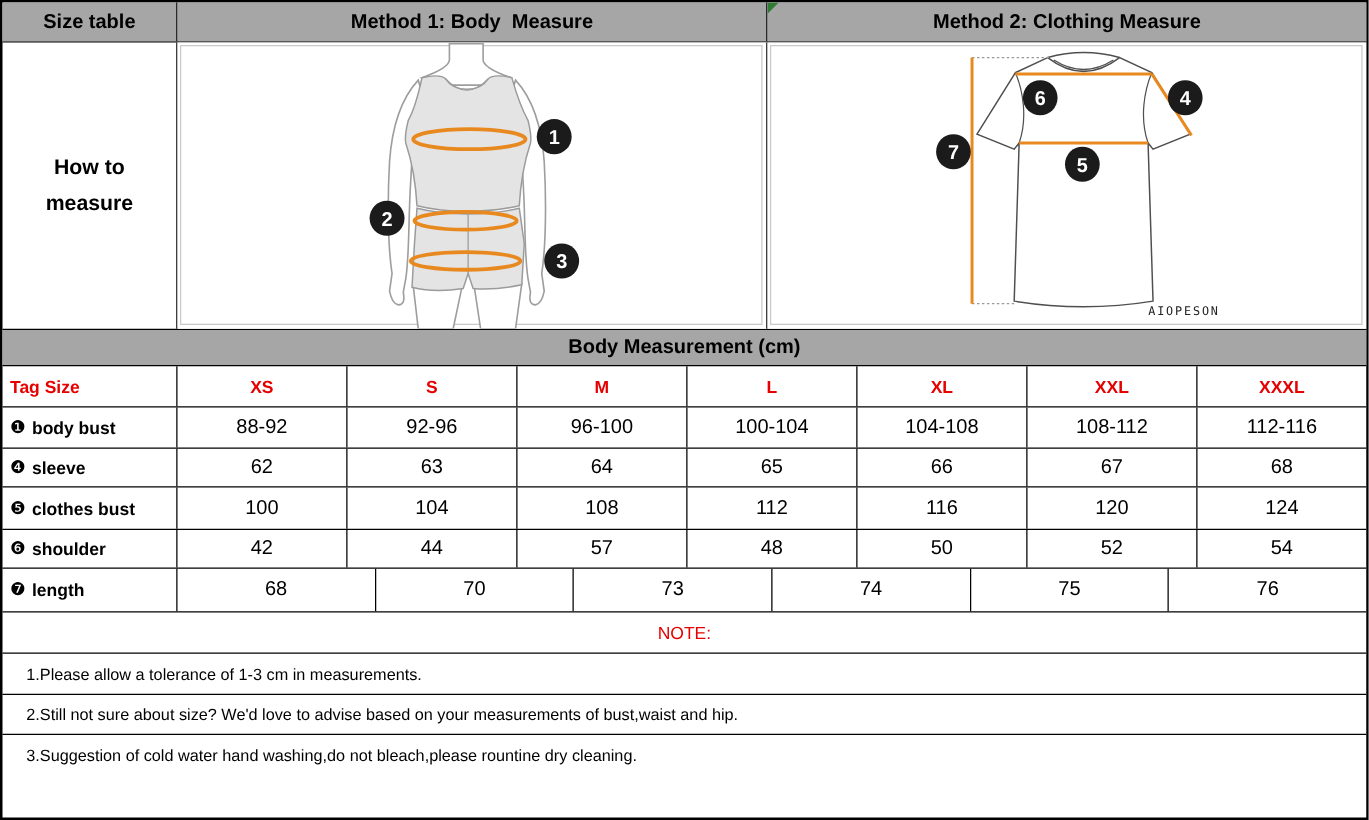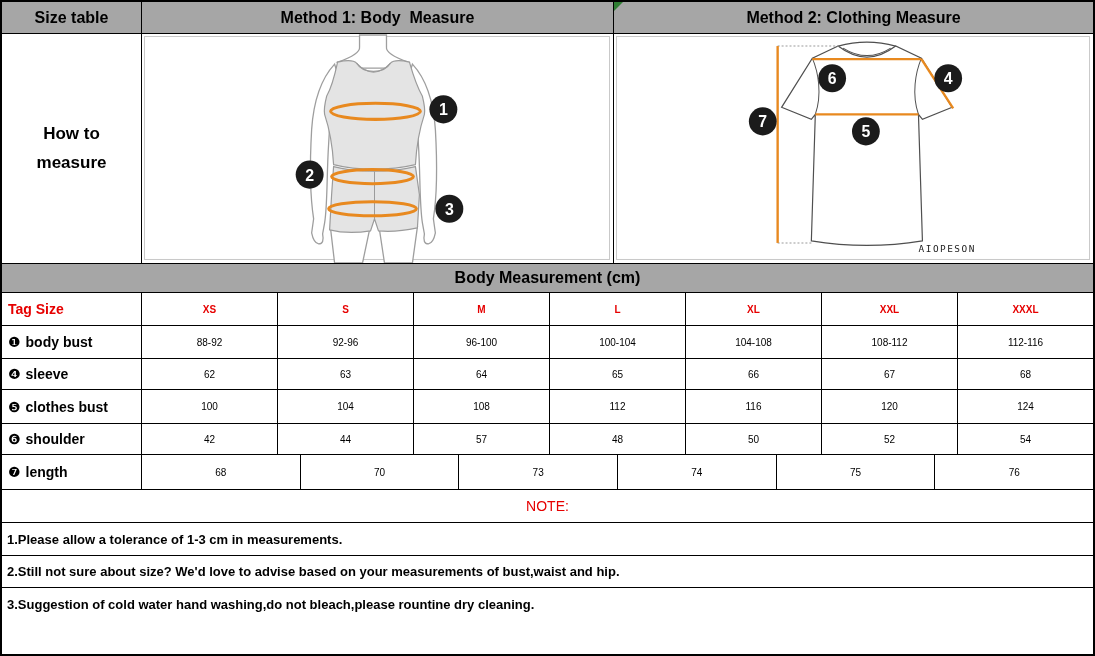--- a/index.html
+++ b/index.html
@@ -42,31 +42,31 @@
   .c-m2 { flex: 1 1 auto; }
   .c-val { flex: 1 1 0; }
 
   .gray { background: #a6a6a6; }
   .bold { font-weight: bold; }
   .red { color: #e60000; }
   .pre { white-space: pre; }
 
   .t-head { font-weight: bold; font-size: 16px; }
   .t-band { font-weight: bold; font-size: 16px; }
-  .t-size { font-weight: bold; font-size: 10px; }
-  .t-val { font-size: 10px; }
+  .t-size { font-weight: bold; font-size: 14px; }
+  .t-val { font-size: 16px; }
   .t-note { font-size: 13px; }
 
   .howto { flex-direction: column; line-height: 1.65; font-weight: bold; font-size: 17px; }
 
   .label-cell { justify-content: flex-start; padding-left: 6px; }
   .rowlabel { font-weight: bold; font-size: 14px; display:flex; align-items:center; }
   .marker { font-family: "DejaVu Sans", sans-serif; font-size: 14px; margin-right: 5px; font-weight: normal; }
 
-  .note-left { justify-content: flex-start; padding-left: 5px; font-weight: bold; }
+  .note-left { justify-content: flex-start; padding-left: 19px; }
 
   .imgcell { background: #fff; padding: 0; position: relative; }
   .imgcell svg { display:block; width: 100%; height: 100%; }
 
   .rel { position: relative; }
   .green-tri {
     position: absolute; top: 0; left: 0;
     width: 0; height: 0;
     border-top: 9px solid #2e7d32;
     border-right: 9px solid transparent;

